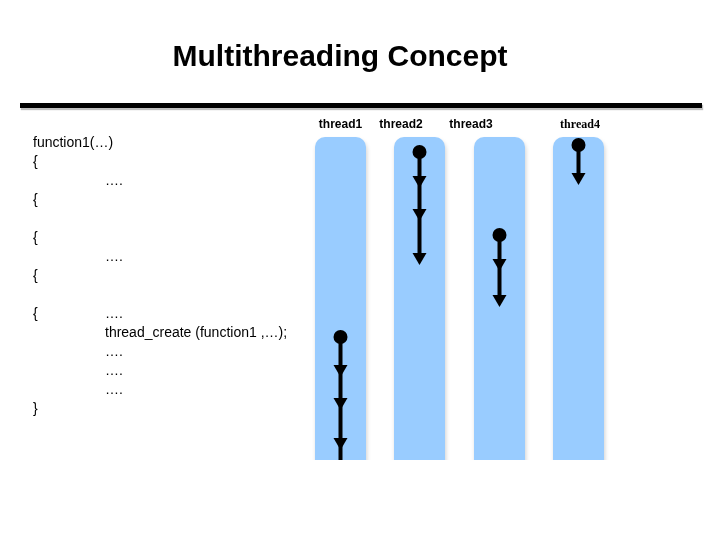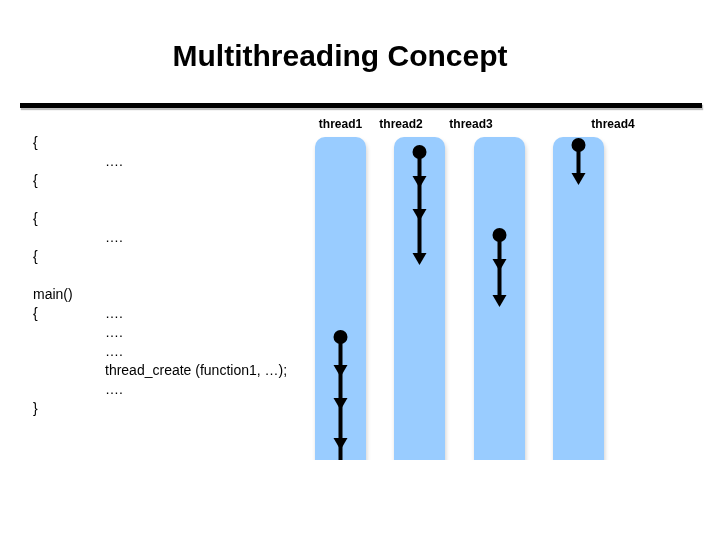--- a/index.html
+++ b/index.html
@@ -75,45 +75,45 @@
   }
 </style>
 </head>
 <body>
 
 <div class="slide">
   <div class="slide-title">Multithreading Concept</div>
   <div class="title-rule"></div>
 
   <div class="code-block">
+      <div class="code-line"><span class="col0">function1(…)</span></div>
       <div class="code-line"><span class="col0">{</span></div>
       <div class="code-line"><span class="col1">….</span></div>
       <div class="code-line"><span class="col0">{</span></div>
       <div class="code-line"></div>
       <div class="code-line"><span class="col0">{</span></div>
       <div class="code-line"><span class="col1">….</span></div>
       <div class="code-line"><span class="col0">{</span></div>
       <div class="code-line"></div>
-      <div class="code-line"><span class="col0">main()</span></div>
       <div class="code-line"><span class="col0">{</span><span class="col1">….</span></div>
+      <div class="code-line"><span class="col1">thread_create (function1 ,…);</span></div>
       <div class="code-line"><span class="col1">….</span></div>
       <div class="code-line"><span class="col1">….</span></div>
-      <div class="code-line"><span class="col1">thread_create (function1, …);</span></div>
       <div class="code-line"><span class="col1">….</span></div>
       <div class="code-line"><span class="col0">}</span></div>
     </div>
 
   <div id="thread-columns">
       <div class="thread-label" style="left: 340.5px;">thread1</div>
       <div class="thread-bar" style="left: 315px; background: rgb(153, 204, 255);"></div>
       <div class="thread-label" style="left: 401px;">thread2</div>
       <div class="thread-bar" style="left: 394px; background: rgb(153, 204, 255);"></div>
       <div class="thread-label" style="left: 471px;">thread3</div>
       <div class="thread-bar" style="left: 474px; background: rgb(153, 204, 255);"></div>
-      <div class="thread-label" style="left: 613px;">thread4</div>
+      <div class="thread-label" style="left: 580px; font-family: Liberation Serif, serif;">thread4</div>
       <div class="thread-bar" style="left: 553px; background: rgb(153, 204, 255);"></div>
     </div>
 
   <svg class="arrows-layer" width="720" height="540" viewBox="0 0 720 540" xmlns="http://www.w3.org/2000/svg">
       <g>
         <line x1="340.5" x2="340.5" y1="337" y2="481" stroke="#000000" stroke-width="4"></line>
         <circle cx="340.5" cy="337" r="7" fill="#000000"></circle>
         <polygon points="333.5,365 347.5,365 340.5,377" fill="#000000"></polygon>
         <polygon points="333.5,398 347.5,398 340.5,410" fill="#000000"></polygon>
         <polygon points="333.5,438 347.5,438 340.5,450" fill="#000000"></polygon>

